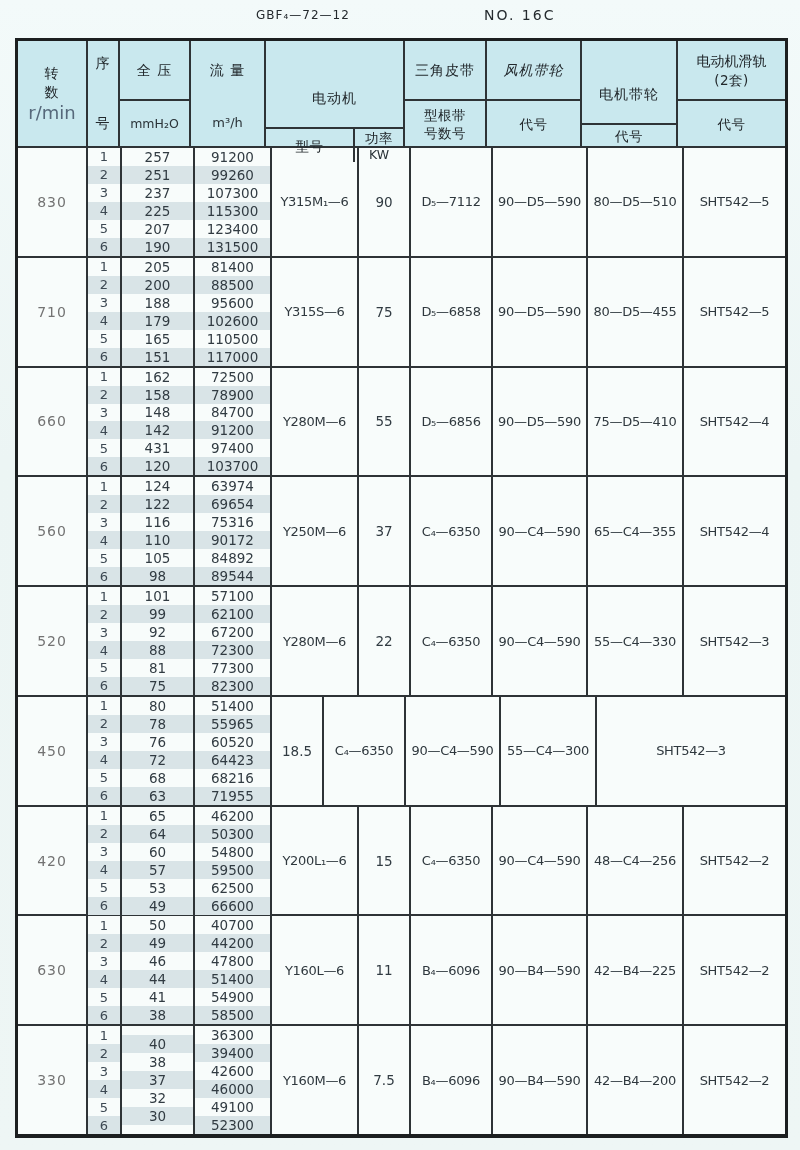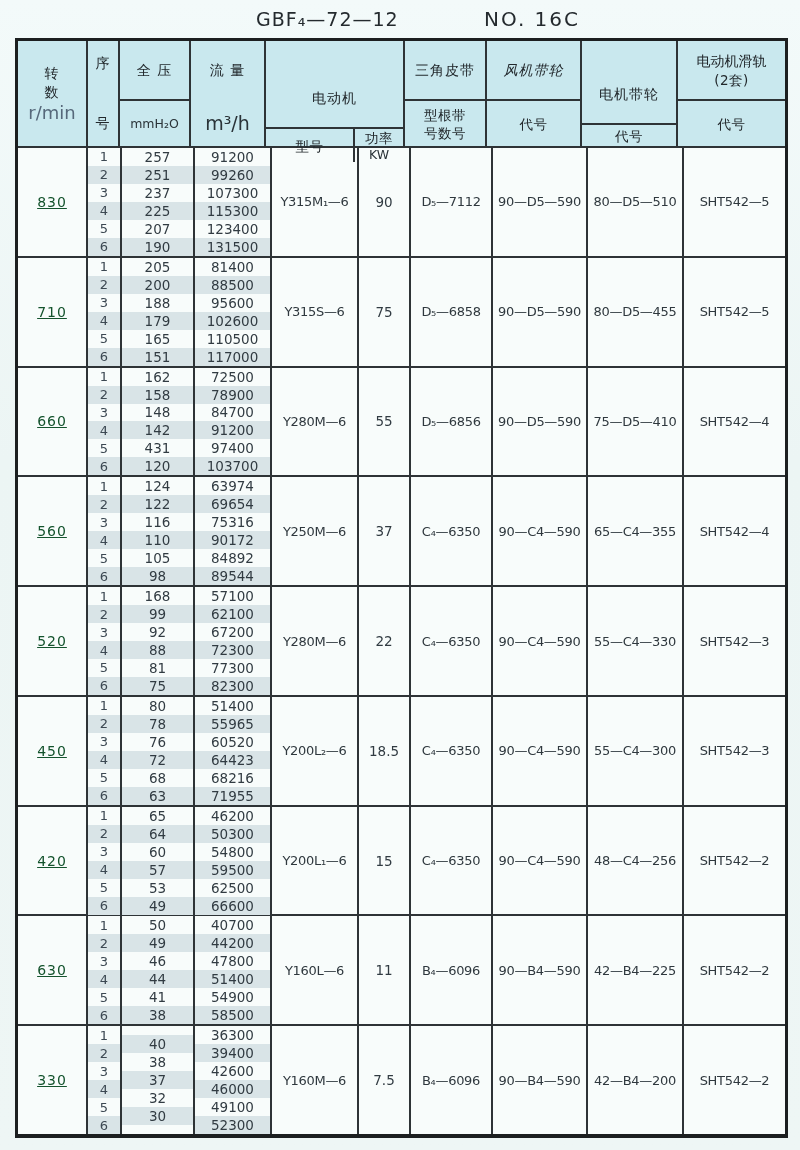--- a/index.html
+++ b/index.html
@@ -6,22 +6,22 @@
   body{
     width:800px;height:1150px;
     background:linear-gradient(180deg,#f3fafa 0%,#ecf5f4 40%,#eef6f5 100%);
     font-family:"DejaVu Sans","Liberation Sans",sans-serif;
     color:#2f3a40;
     -webkit-font-smoothing:antialiased;
   }
   .sheet{position:relative;width:800px;height:1150px;overflow:hidden;}
 
   
-  .title-model{position:absolute;left:256px;top:8px;font-size:19px;letter-spacing:1px;color:#242a2e;}
-  .title-number{position:absolute;left:484px;top:7px;font-size:20px;letter-spacing:2px;color:#242a2e;}
+  .title-model{position:absolute;left:256px;top:8px;font-size:12px;letter-spacing:1px;color:#242a2e;}
+  .title-number{position:absolute;left:484px;top:7px;font-size:14px;letter-spacing:2px;color:#242a2e;}
 
   
   .spec-table{
     position:absolute;left:15px;top:38px;width:773px;height:1100px;
     box-sizing:border-box;border:3px solid #1c1f20;border-bottom-width:4px;
     background:#f8fcfb;display:flex;flex-direction:column;
   }
   .cell,.hcol,.mini{box-sizing:border-box;}
 
   
@@ -44,21 +44,21 @@
   .cn{font-size:14px;letter-spacing:1px;color:#22282c;line-height:19px;}
   .cn2{font-size:13.5px;letter-spacing:.5px;color:#22282c;line-height:18px;}
   .unit{font-size:12.5px;color:#2a3338;letter-spacing:0;}
   .serial-head{justify-content:space-between;padding:13px 0;}
 
   
   .tbody{flex:1;display:flex;flex-direction:column;}
   .group{flex:1;display:flex;border-bottom:2px solid #2e3336;}
   .group:last-child{border-bottom:none;}
   .cell{display:flex;align-items:center;justify-content:center;font-size:13.5px;}
-  .speed{color:#14532d;font-size:14px;letter-spacing:1px;text-decoration:underline;}
+  .speed{color:#737373;font-size:14px;letter-spacing:1px;}
   .mini-col{display:flex;flex-direction:column;}
   .mini{flex:1;display:flex;align-items:center;justify-content:center;font-size:13.5px;color:#333d44;}
   .stripe{background:#d9e4e7;}
   .serial-col .mini{color:#3c4852;font-size:13px;}
   .offset .mini{transform:translateY(-9px);}
   .code{font-size:13px;letter-spacing:-0.3px;color:#2f383e;}
   .num{color:#313b42;}
 </style>
 </head>
 <body>
@@ -90,21 +90,21 @@
         </div>
         <div class="hbot">
           <span class="unit">mmH₂O</span>
         </div>
       </div>
       <div class="hcol w-flow br">
         <div class="htop" style="width:100%;">
           <span class="cn">流 量</span>
         </div>
         <div class="hbot">
-          <span class="unit" style="font-size:19px;">m³/h</span>
+          <span class="unit" style="font-size:13px;">m³/h</span>
         </div>
       </div>
       <div class="hcol w-motor br">
         <div class="htop hdiv" style="width:100%;margin-top:28px;">
           <span class="cn">电动机</span>
         </div>
         <div class="hrow">
           <div class="hsub br" style="width:87px;">
             <span class="cn2">型号</span>
           </div>
@@ -287,21 +287,21 @@
           <div class="cell speed w-speed br">520</div>
           <div class="mini-col serial-col w-serial br">
             <div class="mini">1</div>
             <div class="mini stripe">2</div>
             <div class="mini">3</div>
             <div class="mini stripe">4</div>
             <div class="mini">5</div>
             <div class="mini stripe">6</div>
           </div>
           <div class="mini-col w-press br">
-            <div class="mini num">168</div>
+            <div class="mini num">101</div>
             <div class="mini num stripe">99</div>
             <div class="mini num">92</div>
             <div class="mini num stripe">88</div>
             <div class="mini num">81</div>
             <div class="mini num stripe">75</div>
           </div>
           <div class="mini-col w-flow br">
             <div class="mini num">57100</div>
             <div class="mini num stripe">62100</div>
             <div class="mini num">67200</div>
@@ -335,21 +335,20 @@
             <div class="mini num stripe">63</div>
           </div>
           <div class="mini-col w-flow br">
             <div class="mini num">51400</div>
             <div class="mini num stripe">55965</div>
             <div class="mini num">60520</div>
             <div class="mini num stripe">64423</div>
             <div class="mini num">68216</div>
             <div class="mini num stripe">71955</div>
           </div>
-          <div class="cell code w-model br">Y200L₂—6</div>
           <div class="cell num w-power br">18.5</div>
           <div class="cell code w-belt br">C₄—6350</div>
           <div class="cell code w-fan br">90—C4—590</div>
           <div class="cell code w-mpul br">55—C4—300</div>
           <div class="cell code w-rail">SHT542—3</div>
         </div>
         <div class="group">
           <div class="cell speed w-speed br">420</div>
           <div class="mini-col serial-col w-serial br">
             <div class="mini">1</div>

